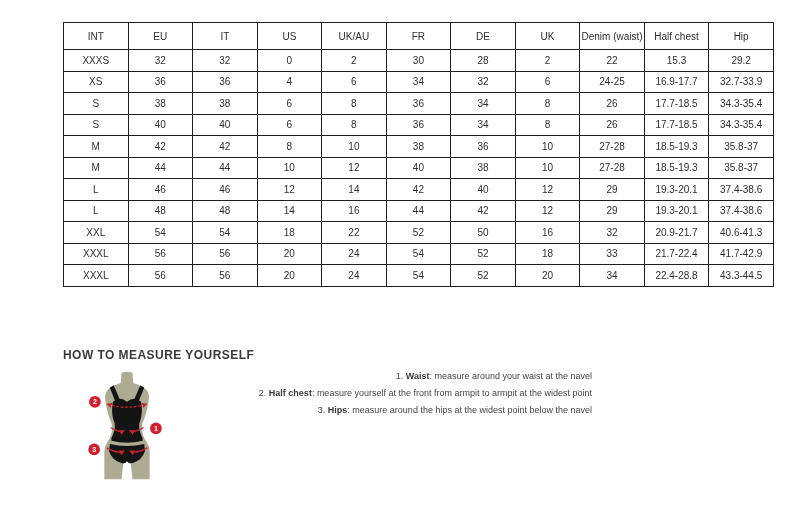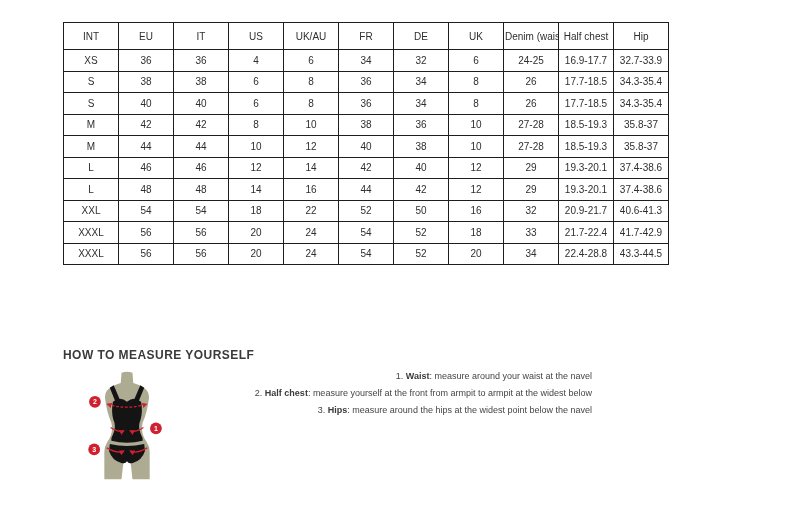--- a/index.html
+++ b/index.html
@@ -9,21 +9,21 @@
     font-family: "Liberation Sans", sans-serif;
     color: #2b2b2b;
     position: relative;
     overflow: hidden;
   }
   .page { position: relative; width: 798px; height: 519px; background: #ffffff; }
 
   
   table.size-chart {
     position: absolute; left: 63px; top: 22px;
-    width: 606px;
+    width: 711px;
     border-collapse: collapse;
     table-layout: fixed;
   }
   table.size-chart th, table.size-chart td {
     border: 1px solid #1e1e1e;
     text-align: center;
     vertical-align: middle;
     font-size: 10px;
     font-weight: 400;
     color: #2e2e2e;
@@ -85,20 +85,33 @@
           <th>FR</th>
           <th>DE</th>
           <th>UK</th>
           <th>Denim (waist)</th>
           <th>Half chest</th>
           <th>Hip</th>
         </tr>
     </thead>
     <tbody>
         <tr>
+          <td>XXXS</td>
+          <td>32</td>
+          <td>32</td>
+          <td>0</td>
+          <td>2</td>
+          <td>30</td>
+          <td>28</td>
+          <td>2</td>
+          <td>22</td>
+          <td>15.3</td>
+          <td>29.2</td>
+        </tr>
+        <tr>
           <td>XS</td>
           <td>36</td>
           <td>36</td>
           <td>4</td>
           <td>6</td>
           <td>34</td>
           <td>32</td>
           <td>6</td>
           <td>24-25</td>
           <td>16.9-17.7</td>
@@ -261,17 +274,17 @@
       </g>
       <g>
         <circle cx="13" cy="100" r="7.5" fill="#d0202f"></circle>
         <text class="badge-text" x="13" y="103.2" text-anchor="middle">3</text>
       </g>
     </svg>
   </div>
 
   <ul class="instructions">
       <li><span>1. </span><strong>Waist</strong><span>: measure around your waist at the navel</span></li>
-      <li><span>2. </span><strong>Half chest</strong><span>: measure yourself at the front from armpit to armpit at the widest below</span></li>
+      <li><span>2. </span><strong>Half chest</strong><span>: measure yourself at the front from armpit to armpit at the widest point</span></li>
       <li><span>3. </span><strong>Hips</strong><span>: measure around the hips at the widest point below the navel</span></li>
     </ul>
 
 </div>
 
 </body></html>

